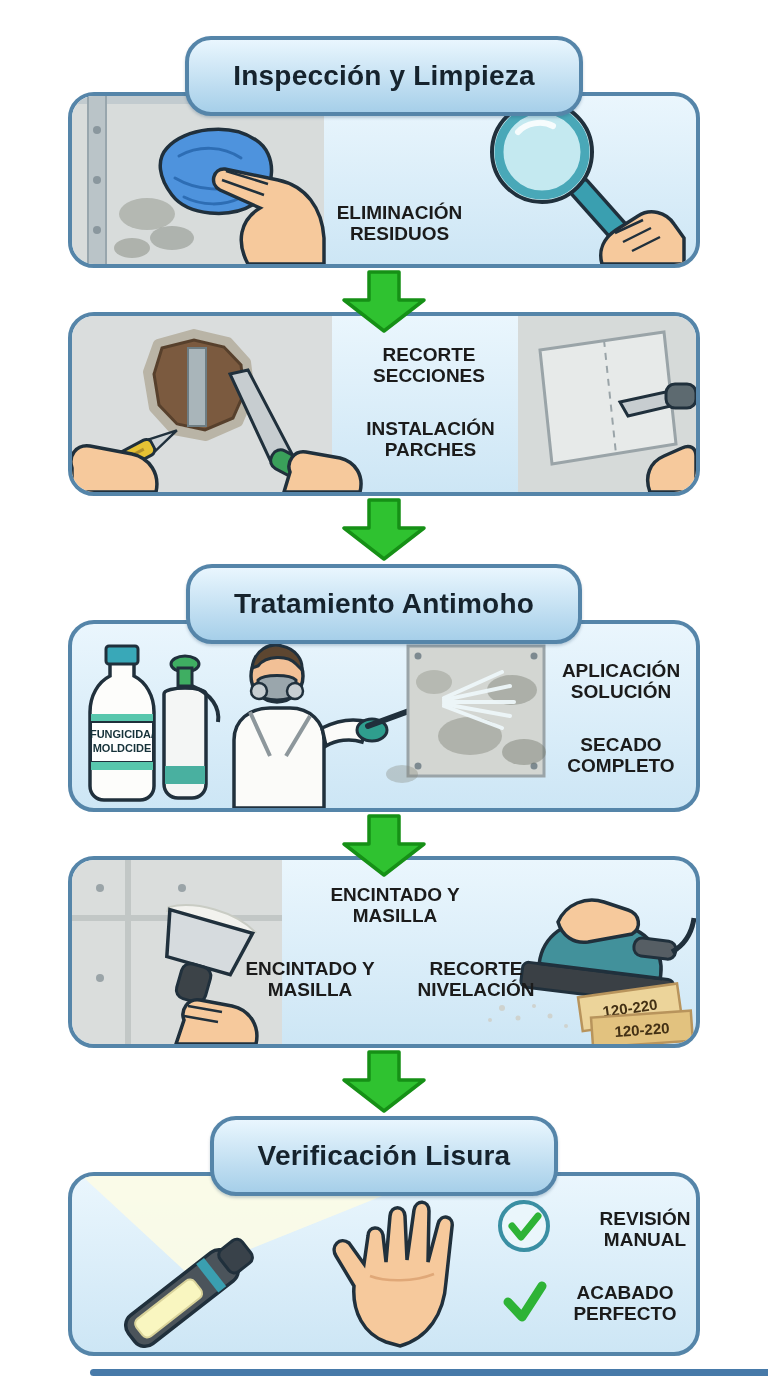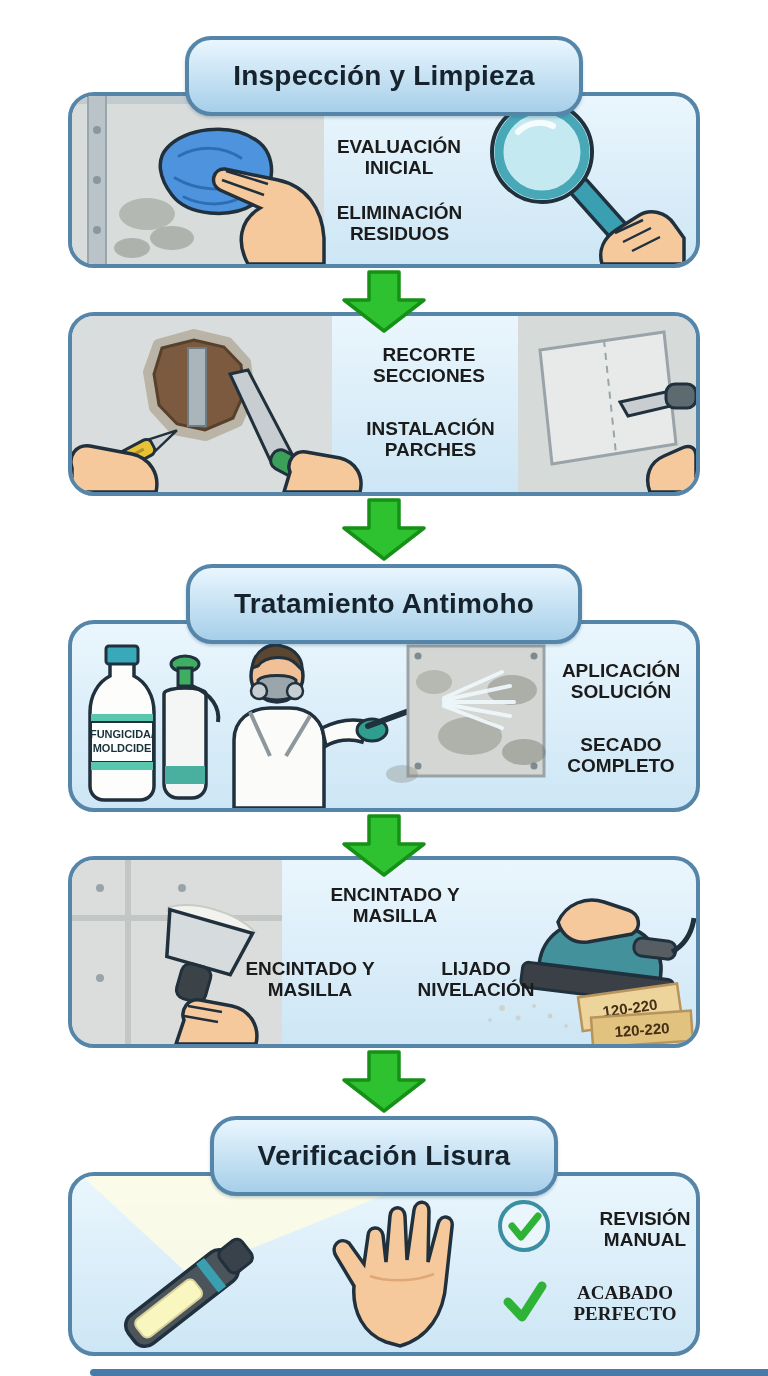--- a/index.html
+++ b/index.html
@@ -86,21 +86,20 @@
           <line x1="128" y1="92" x2="176" y2="146" stroke="#3a9fb0" stroke-width="17" stroke-linecap="round"></line>
           <circle cx="90" cy="56" r="50" fill="#d9f2f6" stroke="#20303c" stroke-width="4"></circle>
           <circle cx="90" cy="56" r="43" fill="#c4e9f0" stroke="#49a8b8" stroke-width="9"></circle>
           <path d="M66 36 C74 27 90 24 101 30" stroke="#ffffff" stroke-width="6" fill="none" stroke-linecap="round" opacity="0.85"></path>
           <g>
             <path d="M232 168 L150 168 C146 154 152 142 164 134 L186 120 C198 112 214 116 222 128 L232 142 Z" fill="#f6c99c" stroke="#20303c" stroke-width="3.5"></path>
             <path d="M163 137 L191 124 M171 146 L199 132 M180 155 L208 141" stroke="#20303c" stroke-width="2.5"></path>
           </g>
         </g>
       </svg>
-      <div class="label" style="left:232px; top:40px; width:190px;">EVALUACIÓN INICIAL</div>
       <div class="label" style="left:225px; top:106px; width:205px;">ELIMINACIÓN RESIDUOS</div>
     </div>
   </section>
 
   <div class="arrow">
     <svg width="92" height="64" viewBox="0 0 92 64">
       <path d="M31 2 L61 2 L61 30 L86 30 L46 61 L6 30 L31 30 Z" fill="#2fc230" stroke="#169016" stroke-width="3.5" stroke-linejoin="round"></path>
     </svg>
   </div>
 
@@ -258,21 +257,21 @@
             </g>
             <g transform="rotate(-4 572 170)">
               <rect x="520" y="154" width="100" height="30" fill="#e2c27f" stroke="#b8945c" stroke-width="2.5"></rect>
               <text x="570" y="175" class="svg-grit" text-anchor="middle">120-220</text>
             </g>
           </g>
         </g>
       </svg>
       <div class="label" style="left:258px; top:24px; width:130px;">ENCINTADO Y MASILLA</div>
       <div class="label" style="left:173px; top:98px; width:130px;">ENCINTADO Y MASILLA</div>
-      <div class="label" style="left:339px; top:98px; width:130px;">LIJADO NIVELACIÓN</div>
+      <div class="label" style="left:339px; top:98px; width:130px;">RECORTE NIVELACIÓN</div>
     </div>
   </section>
 
   <div class="arrow">
     <svg width="92" height="64" viewBox="0 0 92 64">
       <path d="M31 2 L61 2 L61 30 L86 30 L46 61 L6 30 L31 30 Z" fill="#2fc230" stroke="#169016" stroke-width="3.5" stroke-linejoin="round"></path>
     </svg>
   </div>
 
   <section class="step s5">
@@ -296,19 +295,19 @@
         </g>
         <g>
           <circle cx="452" cy="50" r="24" fill="#eaf6fb" stroke="#3a8fa3" stroke-width="4"></circle>
           <path d="M440 50 L449 61 L466 40" fill="none" stroke="#2eb336" stroke-width="7" stroke-linecap="round" stroke-linejoin="round"></path>
         </g>
         <g>
           <path d="M436 126 L450 141 L470 110" fill="none" stroke="#2eb336" stroke-width="9" stroke-linecap="round" stroke-linejoin="round"></path>
         </g>
       </svg>
       <div class="label" style="left:508px; top:32px; width:130px;text-align:center;">REVISIÓN MANUAL</div>
-      <div class="label" style="left:482px; top:106px; width:142px;font-family:Liberation Serif, serif;">ACABADO PERFECTO</div>
+      <div class="label" style="left:482px; top:106px; width:142px;">ACABADO PERFECTO</div>
     </div>
   </section>
 
 </div>
 
 <div class="bottom-bar"></div>
 
 </body></html>

